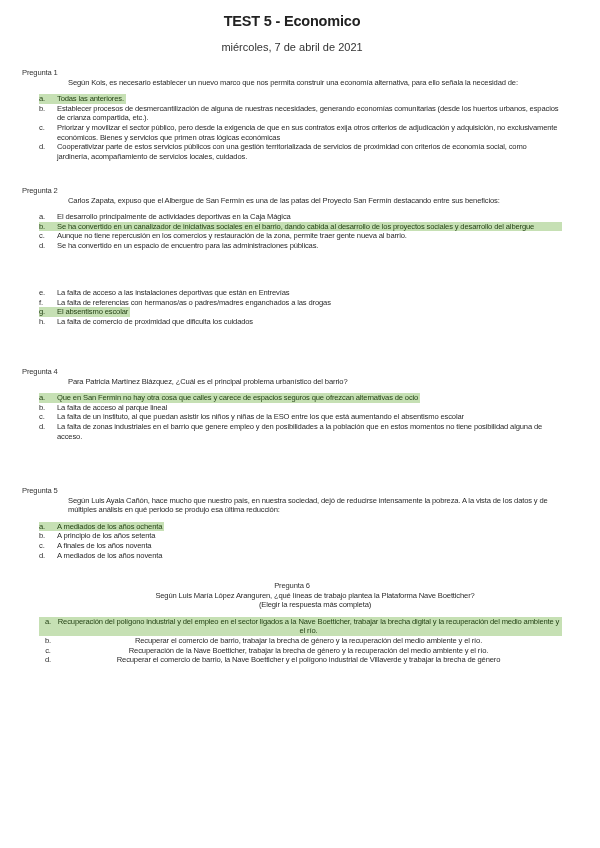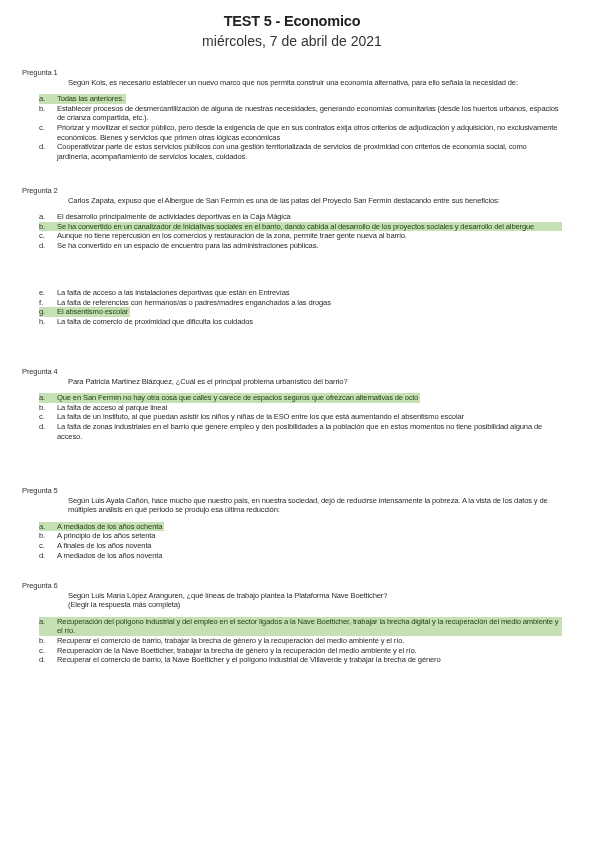--- a/index.html
+++ b/index.html
@@ -2,21 +2,21 @@
 <html><head>
   <meta charset="utf-8">
   <style>
     html, body { margin: 0; padding: 0; background: #ffffff; }
     body {
       width: 600px; height: 848px; position: relative; overflow: hidden;
       font-family: "Liberation Sans", sans-serif; color: #2a2a2a;
     }
     .header { position: absolute; top: 12px; left: 0; width: 584px; text-align: center; }
     .title { font-size: 14.5px; font-weight: bold; letter-spacing: -0.2px; color: #222; line-height: 18px; }
-    .date { font-size: 14px; color: #333; line-height: 13px; margin-top: 5px; }
+    .date { font-size: 11px; color: #333; line-height: 13px; margin-top: 11px; }
 
     .question { position: absolute; left: 22px; width: 540px; font-size: 7.6px; line-height: 9.6px; letter-spacing: -0.15px; }
     .q-label { color: #333; }
     .q-text { color: #2a2a2a; padding-left: 46px; }
     .opts { margin: 7px 0 0 17px; padding: 0; list-style: none; }
     .opt { display: flex; padding: 0 2px 0 0; }
     .opt .letter { width: 18px; flex: 0 0 18px; }
     .opt .otext { flex: 1; }
     .opt.correct { background: #c6e0b4; color: #1f3d10; }
     .opt.correct .otext { background: transparent; }
@@ -137,21 +137,21 @@
         <span class="letter">c.</span>
         <span class="otext">A finales de los años noventa</span>
       </li>
     <li class="opt">
         <span class="letter">d.</span>
         <span class="otext">A mediados de los años noventa</span>
       </li>
   </ul>
 </div>
 
-<div class="question" style="top:581px;">
+<div class="question" style="top:581px;text-align:center;">
   <div class="q-label">Pregunta 6</div>
   <div class="q-text">Según Luis María López Aranguren, ¿qué líneas de trabajo plantea la Plataforma Nave Boetticher?</div>
   <div class="q-text">(Elegir la respuesta más completa)</div>
   <ul class="opts">
     <li class="opt correct">
         <span class="letter">a.</span>
         <span class="otext">Recuperación del polígono industrial y del empleo en el sector ligados a la Nave Boetticher, trabajar la brecha digital y la recuperación del medio ambiente y el río.</span>
       </li>
     <li class="opt">
         <span class="letter">b.</span>

